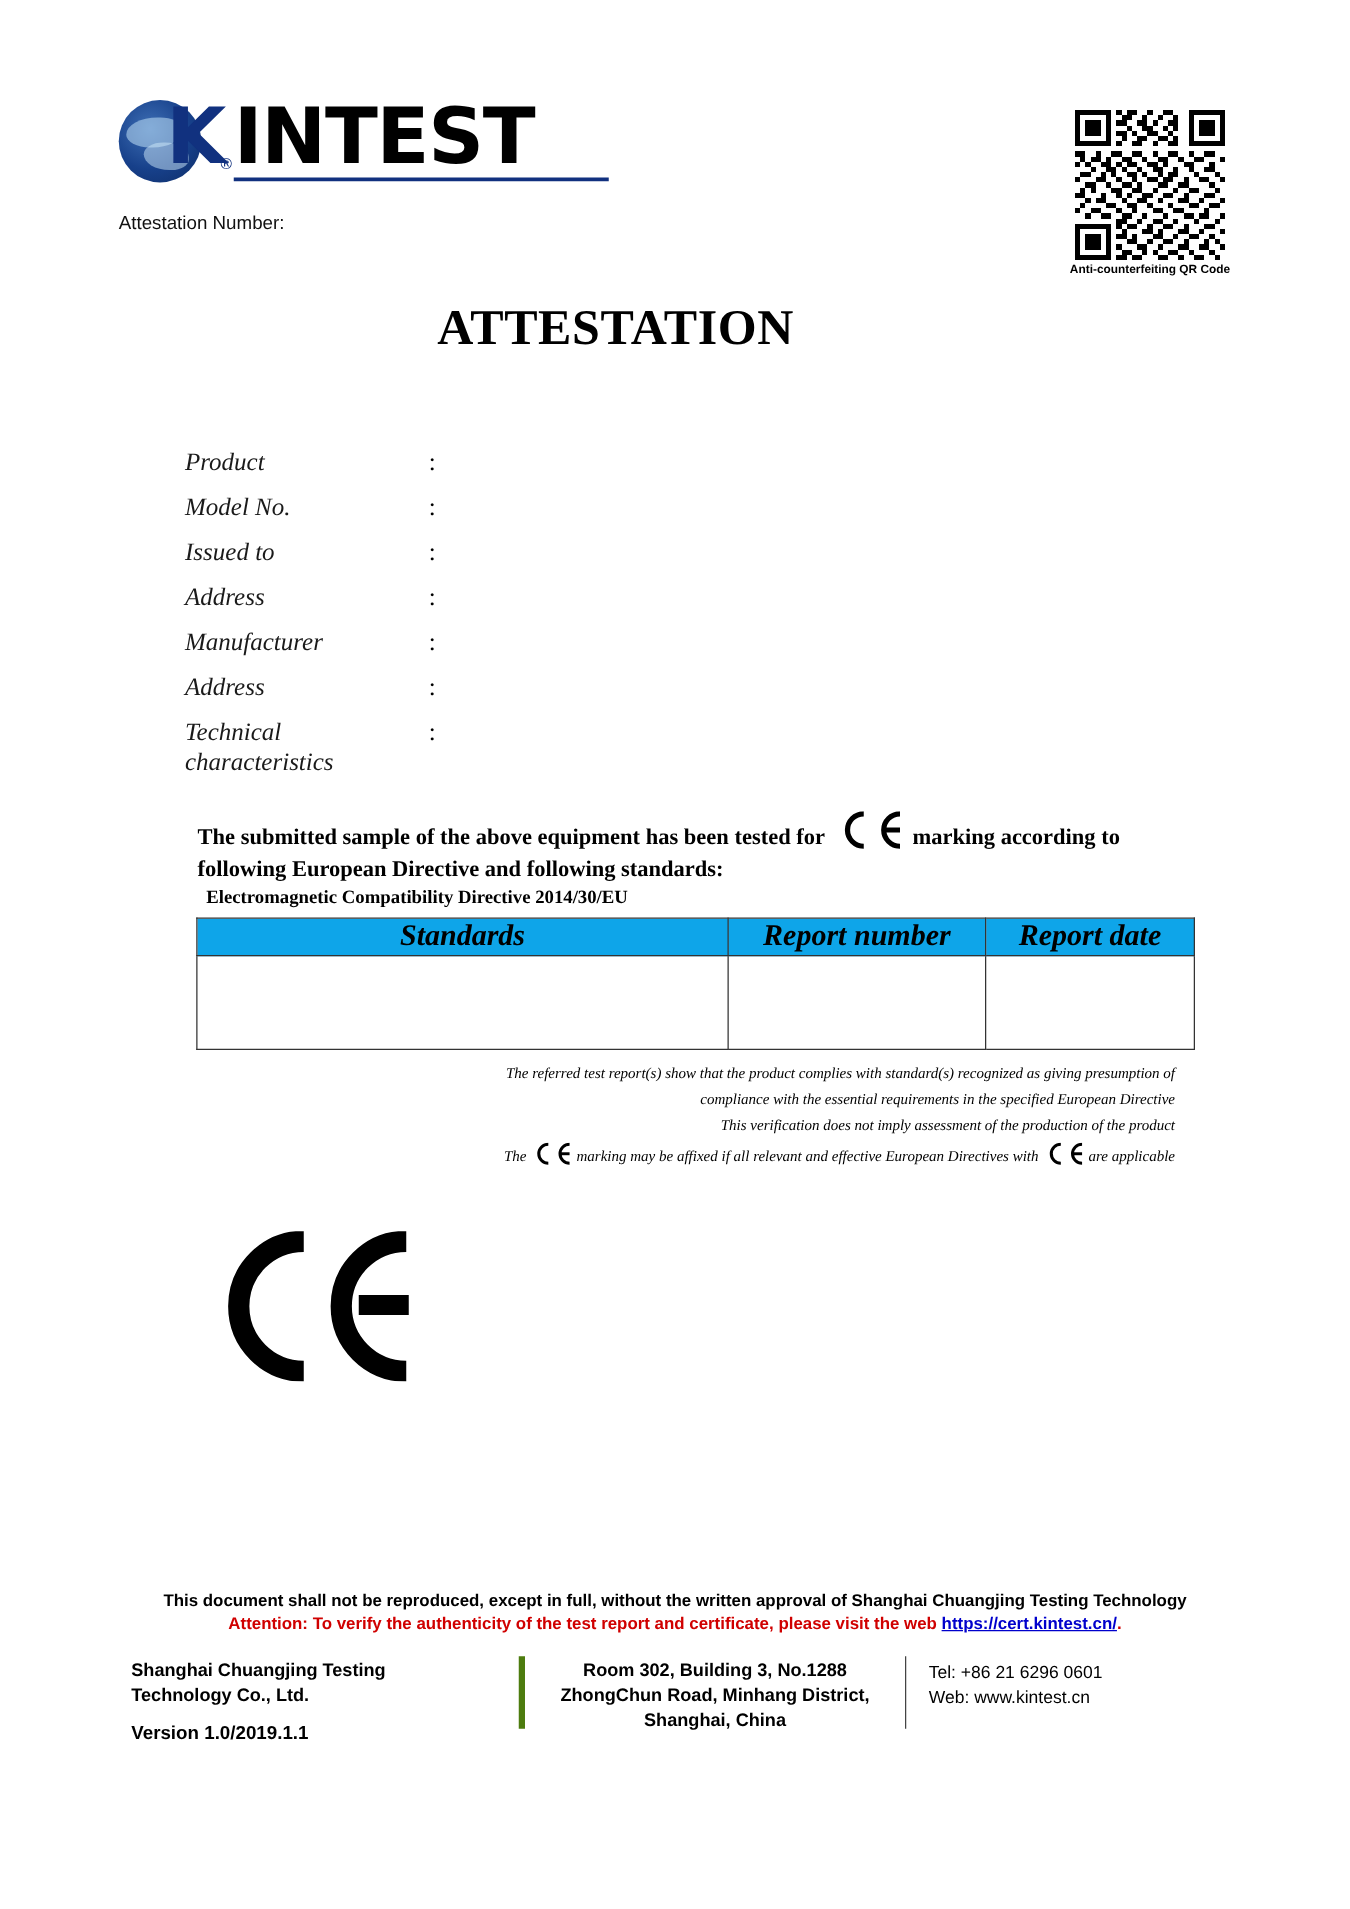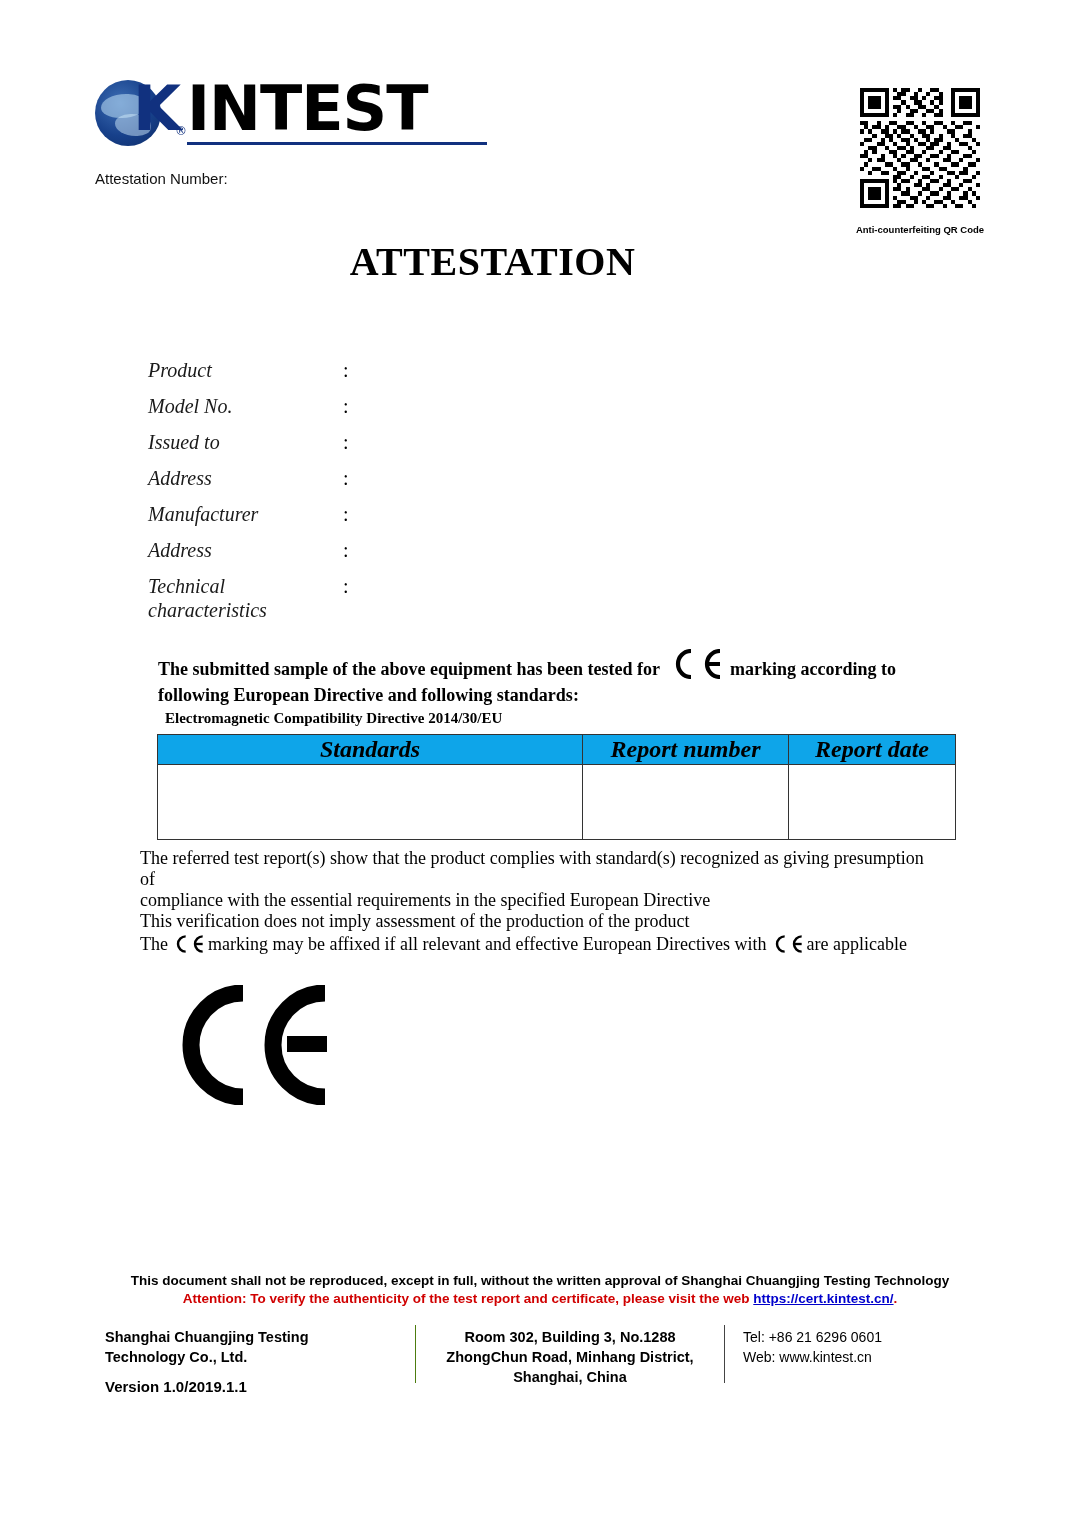--- a/index.html
+++ b/index.html
@@ -127,21 +127,21 @@
     width: 130px;
     text-align: center;
   }
   .qr-code {
     width: 120px;
     height: 120px;
     margin: 0 auto;
     display: block;
   }
   .qr-caption {
-    margin-top: 16px;
+    margin-top: 2px;
     font-family: "Liberation Sans", sans-serif;
     font-size: 9.5px;
     font-weight: bold;
     color: #000;
     white-space: nowrap;
   }
 
   
   .title-main {
     position: absolute;
@@ -256,24 +256,25 @@
   .col-std { width: 422px; }
   .col-rep { width: 203px; }
   .col-date { width: 164px; }
 
   
   .notes {
     position: absolute;
     top: 848px;
     left: 140px;
     width: 800px;
-    text-align: left;
-    font-family: "Liberation Serif", serif;
-    font-size: 18px;
+    text-align: right;
+    font-family: "Liberation Serif", serif;
+    font-size: 12px;
     line-height: 21px;
+    font-style: italic;
   }
   .note-ce {
     display: inline-block;
     position: relative;
     top: 3px;
     margin: 0 3px;
   }
 
   
   .big-ce {
@@ -319,21 +320,21 @@
     font-size: 14.5px;
     font-weight: bold;
     line-height: 20px;
     padding: 2px 10px;
     box-sizing: border-box;
   }
   .fc1 { width: 320px; }
   .fc2 {
     width: 310px;
     text-align: center;
-    border-left: 1px solid #4d7c0f;
+    border-left: 5px solid #4d7c0f;
     border-right: 1px solid #444;
     height: 58px;
   }
   .fc3 {
     width: 260px;
     padding-left: 18px;
     font-weight: normal;
     font-size: 14px;
   }
   .version {

